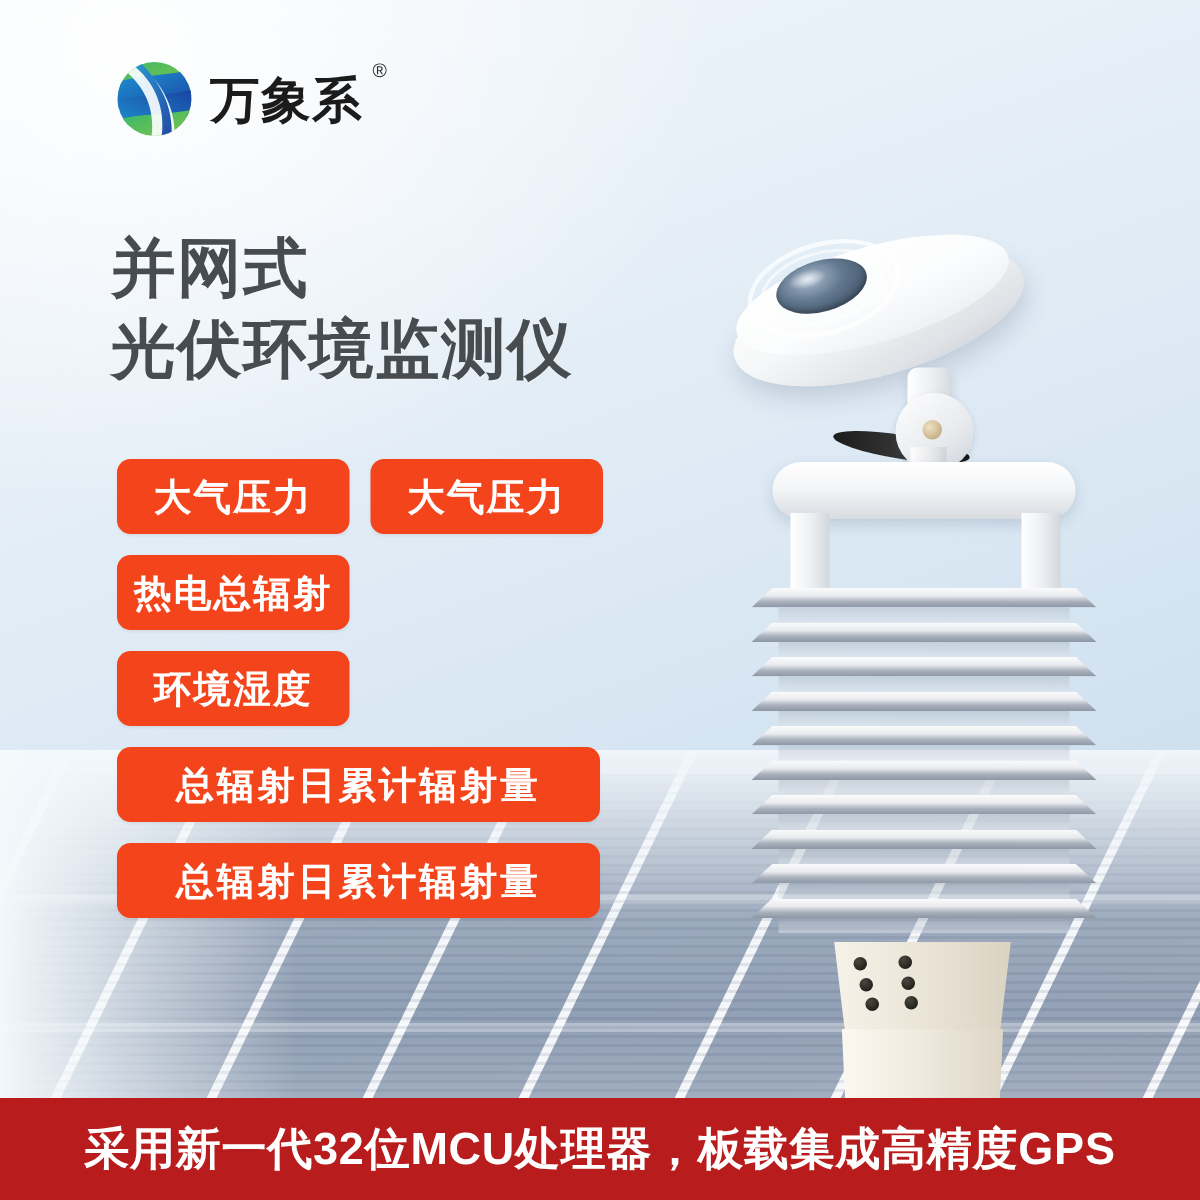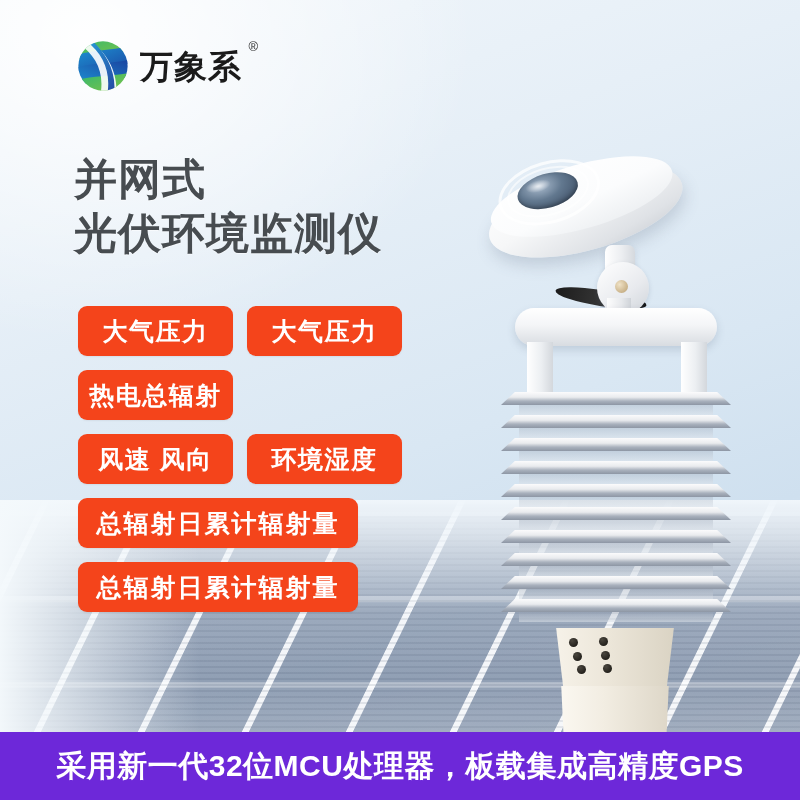--- a/index.html
+++ b/index.html
@@ -84,21 +84,21 @@
   .tags{position:absolute;left:78px;top:306px;}
   .tag-row{display:flex;gap:14px;margin-bottom:14px;}
   .tag{
     background:#f4441b;color:#fff;border-radius:9px;
     font-size:25px;font-weight:700;letter-spacing:1.5px;
     display:flex;align-items:center;justify-content:center;
     box-shadow:0 1px 2px rgba(0,0,0,.06);
     white-space:nowrap;
   }
   .tag.small{width:155px;height:50px;}
-  .tag.wide{width:280px;height:50px;font-size:25px;letter-spacing:2px;}
+  .tag.wide{width:322px;height:50px;font-size:25px;letter-spacing:2px;}
 
   
   .product{position:absolute;left:455px;top:120px;width:320px;height:620px;}
 
   .pyr-wrap{position:absolute;left:35px;top:20px;width:210px;height:170px;
     transform:rotate(-16deg);}
   .pyr-disc{
     position:absolute;left:0;top:30px;width:200px;height:78px;border-radius:50%;
     background:linear-gradient(165deg,#ffffff 0%,#f6f7f8 40%,#dfe2e6 78%,#c8ccd2 100%);
     box-shadow:0 8px 16px rgba(80,95,120,.22);
@@ -191,21 +191,21 @@
     border-radius:0 0 4px 4px;
   }
   .hole{
     position:absolute;width:9px;height:9px;border-radius:50%;
     background:radial-gradient(circle at 35% 30%,#4a463e,#15130f);
   }
 
   
   .banner{
     position:absolute;left:0;right:0;bottom:0;height:68px;
-    background:#6d28d9;display:flex;align-items:center;justify-content:center;
+    background:#b91c1c;display:flex;align-items:center;justify-content:center;
   }
   .banner-text{
     color:#fff;font-size:30px;font-weight:700;letter-spacing:.5px;white-space:nowrap;
   }
 </style>
 </head>
 <body>
 
 <div id="stage">
 
@@ -262,21 +262,20 @@
 
   <div class="tags">
     <div class="tag-row">
       <div class="tag small">大气压力</div>
       <div class="tag small">大气压力</div>
     </div>
     <div class="tag-row">
       <div class="tag small">热电总辐射</div>
     </div>
     <div class="tag-row">
-      <div class="tag small">风速  风向</div>
       <div class="tag small">环境湿度</div>
     </div>
     <div class="tag-row">
       <div class="tag wide">总辐射日累计辐射量</div>
     </div>
     <div class="tag-row">
       <div class="tag wide">总辐射日累计辐射量</div>
     </div>
   </div>
 

